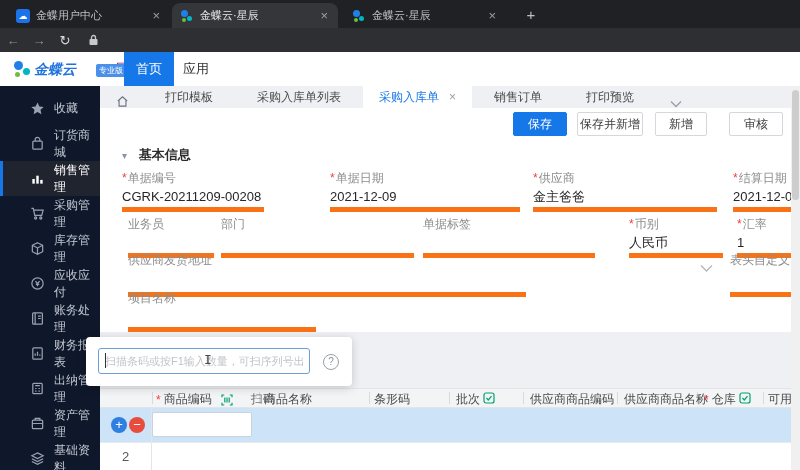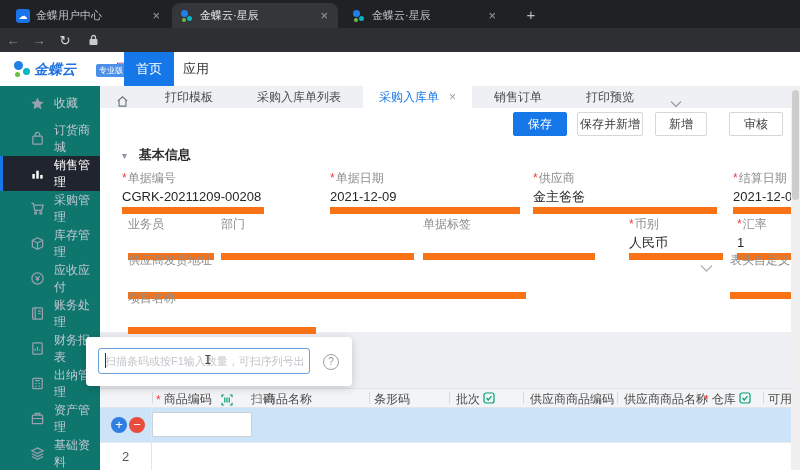--- a/index.html
+++ b/index.html
@@ -35,21 +35,21 @@
   .logo .d2{width:7px;height:7px;background:#00b7c3;left:11px;top:9px;}
   .logo .d3{width:5px;height:5px;background:#6abf40;left:3px;top:13px;}
   .brand{position:absolute;left:34px;top:9px;font-size:14px;font-weight:bold;color:#1f72dd;font-style:italic;}
   .brand-sub{position:absolute;left:70px;top:9px;font-size:14px;color:#701a75;font-style:italic;margin-left:42px;}
   .badge{position:absolute;left:96px;top:12px;background:#4a8fe8;color:#fff;font-size:8px;
          padding:1px 3px;border-radius:2px;}
   .nav-home{position:absolute;left:124px;top:0;width:50px;height:34px;background:#1677e8;color:#fff;
             font-size:13px;text-align:center;line-height:34px;}
   .nav-apps{position:absolute;left:183px;top:0;height:34px;color:#333;font-size:13px;line-height:34px;}
   
-  .sidebar{position:absolute;left:0;top:86px;width:100px;height:384px;background:#0f766e;box-sizing:border-box;}
+  .sidebar{position:absolute;left:0;top:86px;width:100px;height:384px;background:#0f172a;padding-top:5px;box-sizing:border-box;}
   .sitem{height:35px;display:flex;align-items:center;gap:9px;padding-left:27px;color:#c2c7d1;font-size:12px;
          border-left:3px solid transparent;box-sizing:border-box;}
   .sitem svg{width:15px;height:15px;stroke:#9aa2b0;fill:none;stroke-width:1.3;flex:0 0 15px;}
   .sitem.active{background:#20242e;border-left-color:#1677e8;color:#ffffff;}
   .sitem.active svg{stroke:#ffffff;}
   
   .pagetabs{position:absolute;left:100px;top:86px;width:700px;height:22px;background:#eef0f3;
             display:flex;align-items:flex-end;font-size:12px;color:#4a4a4a;}
   .home-ic{margin:0 14px 0 16px;display:flex;}
   .ptab{padding:0 22px;height:22px;line-height:22px;white-space:nowrap;}
@@ -61,21 +61,21 @@
   .btn{position:absolute;top:4px;height:24px;box-sizing:border-box;border:1px solid #d4d7db;border-radius:2px;
        background:#fff;color:#3c3c3c;font-size:12px;text-align:center;line-height:22px;}
   .btn.primary{background:#1677e8;border-color:#1677e8;color:#fff;}
   
   .sect{position:absolute;left:22px;top:38px;font-size:13px;font-weight:bold;color:#2b2b2b;}
   .sect .tri{color:#8a94a6;font-size:10px;font-weight:normal;margin-right:8px;}
   .field{position:absolute;}
   .field .lbl{display:block;height:16px;font-size:12px;color:#8c8c8c;white-space:nowrap;}
   .field .star{color:#f23c3c;margin-right:1px;}
   .field .val{display:block;height:21px;line-height:21px;font-size:13px;color:#262626;
-              border-bottom:7px solid #f97316;white-space:nowrap;}
+              border-bottom:5px solid #f97316;white-space:nowrap;}
   .field.tall .val{height:24px;}
   .chev-gray{position:absolute;display:flex;}
   
   .popover{position:absolute;left:86px;top:337px;width:266px;height:49px;background:#fff;border-radius:4px;
            box-shadow:0 2px 10px rgba(0,0,0,.18);z-index:30;}
   .popover input{position:absolute;left:12px;top:11px;width:212px;height:26px;box-sizing:border-box;
                  border:1px solid #6b9fd8;border-radius:3px;font-size:11px;padding:0 6px;color:#333;outline:none;
                  font-family:"Liberation Sans","DejaVu Sans",sans-serif;}
   .popover input::placeholder{color:#c0c4c8;}
   .caret{position:absolute;left:19px;top:16px;width:1px;height:15px;background:#333;}

